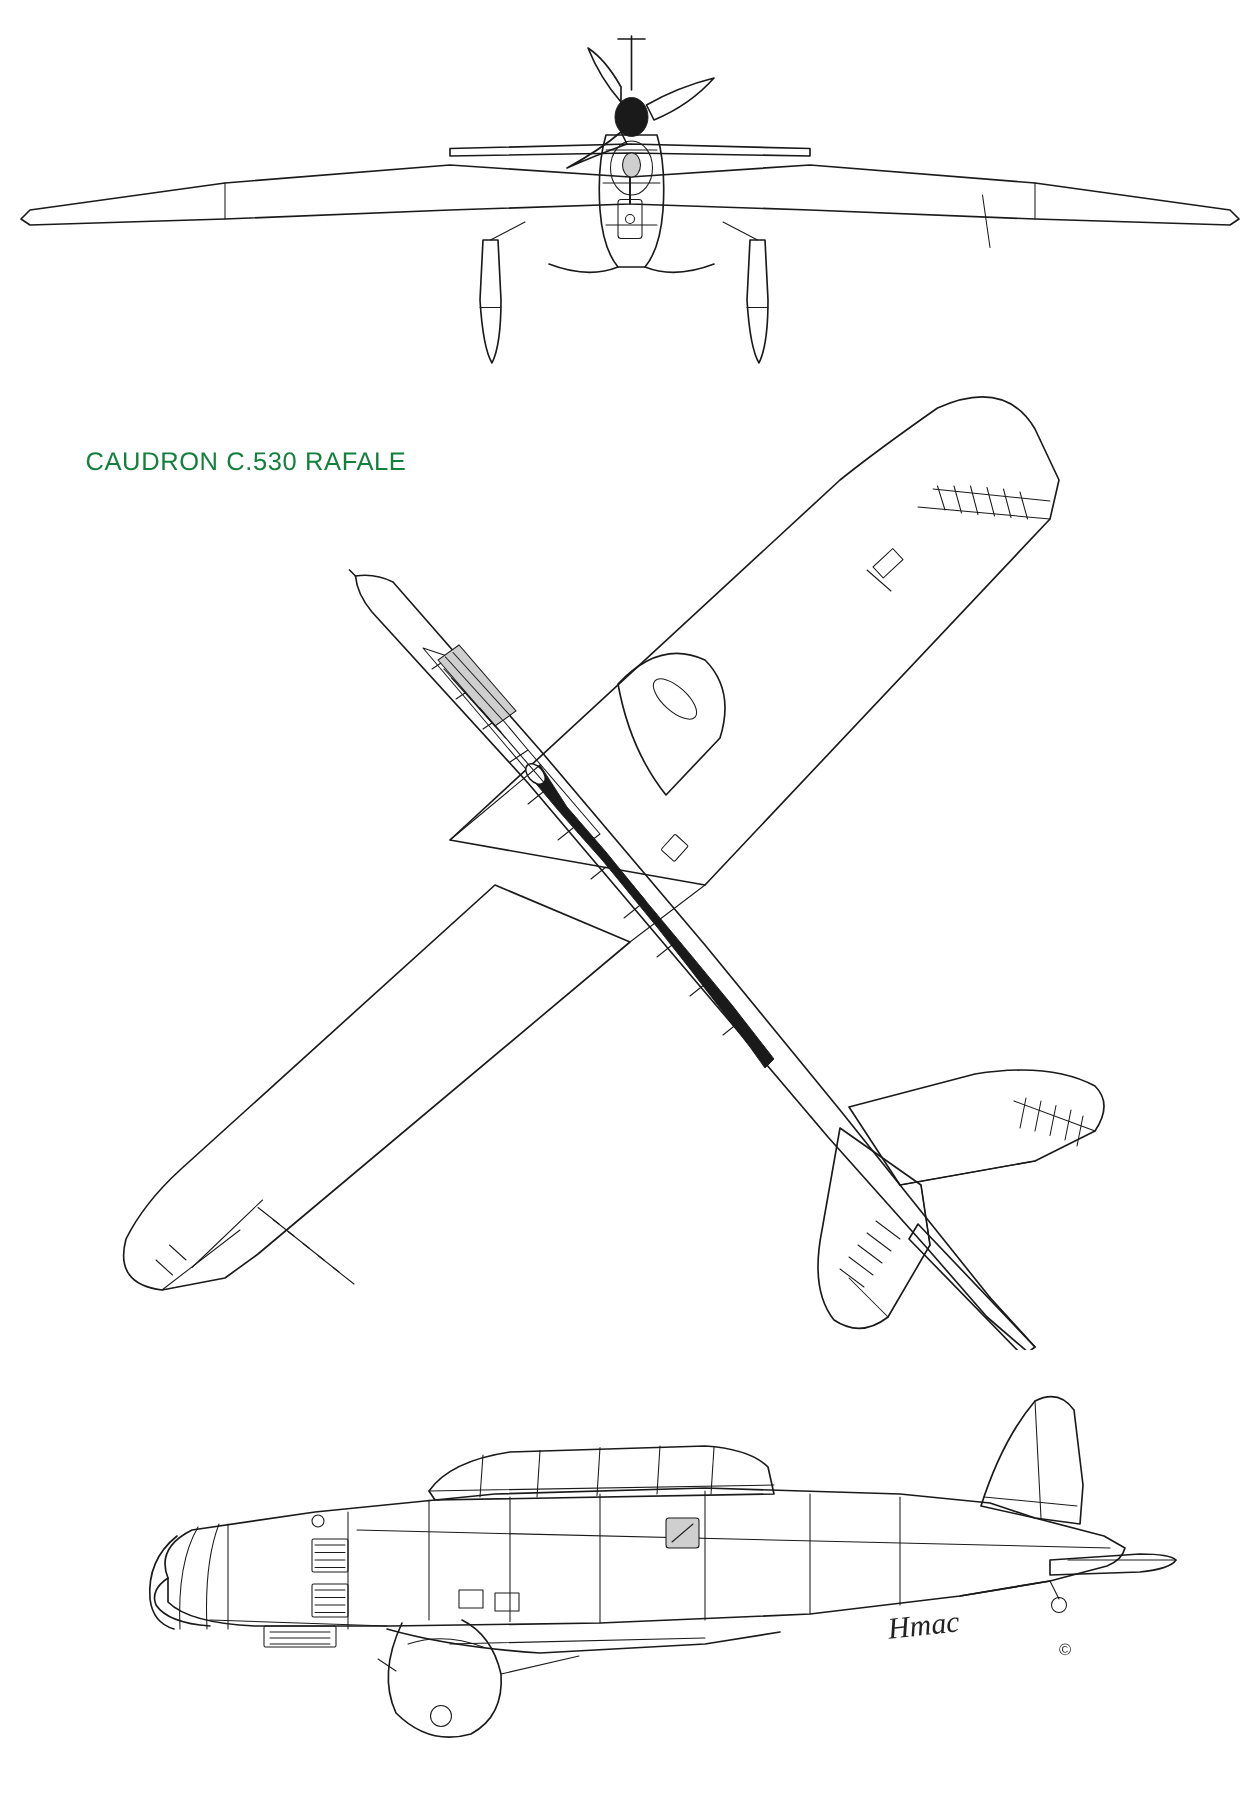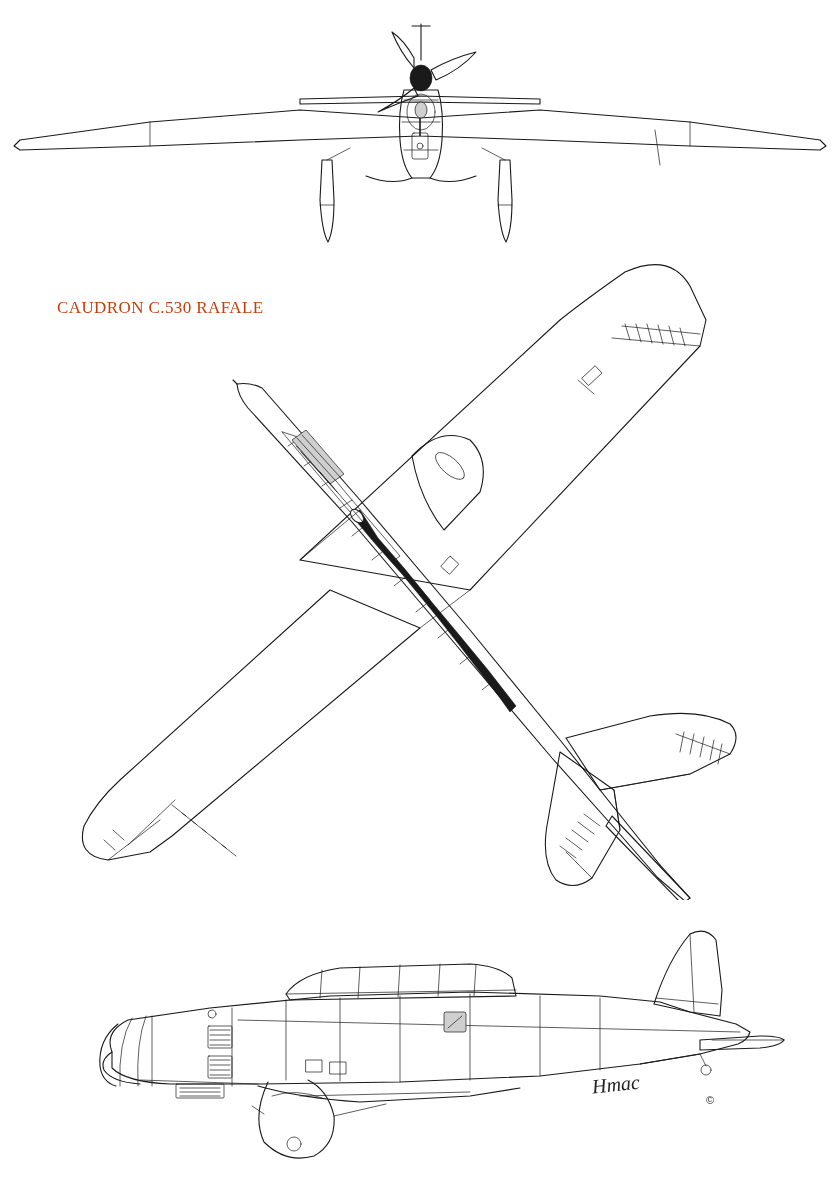--- a/index.html
+++ b/index.html
@@ -21,23 +21,23 @@
     position: absolute;
     top: 0;
     left: 0;
   }
   .title-label {
     position: absolute;
     left: 57px;
     top: 298px;
     font-size: 17px;
     letter-spacing: 0.4px;
-    color: #c2410c;
+    color: #15803d;
     white-space: nowrap;
-    font-family: Liberation Serif, serif;
+    font-family: Liberation Sans, sans-serif;
   }
   .signature {
     position: absolute;
     left: 592px;
     top: 1073px;
     font-size: 20px;
     color: #222222;
     font-family: "Liberation Serif", serif;
     font-style: italic;
     transform: rotate(-6deg);

